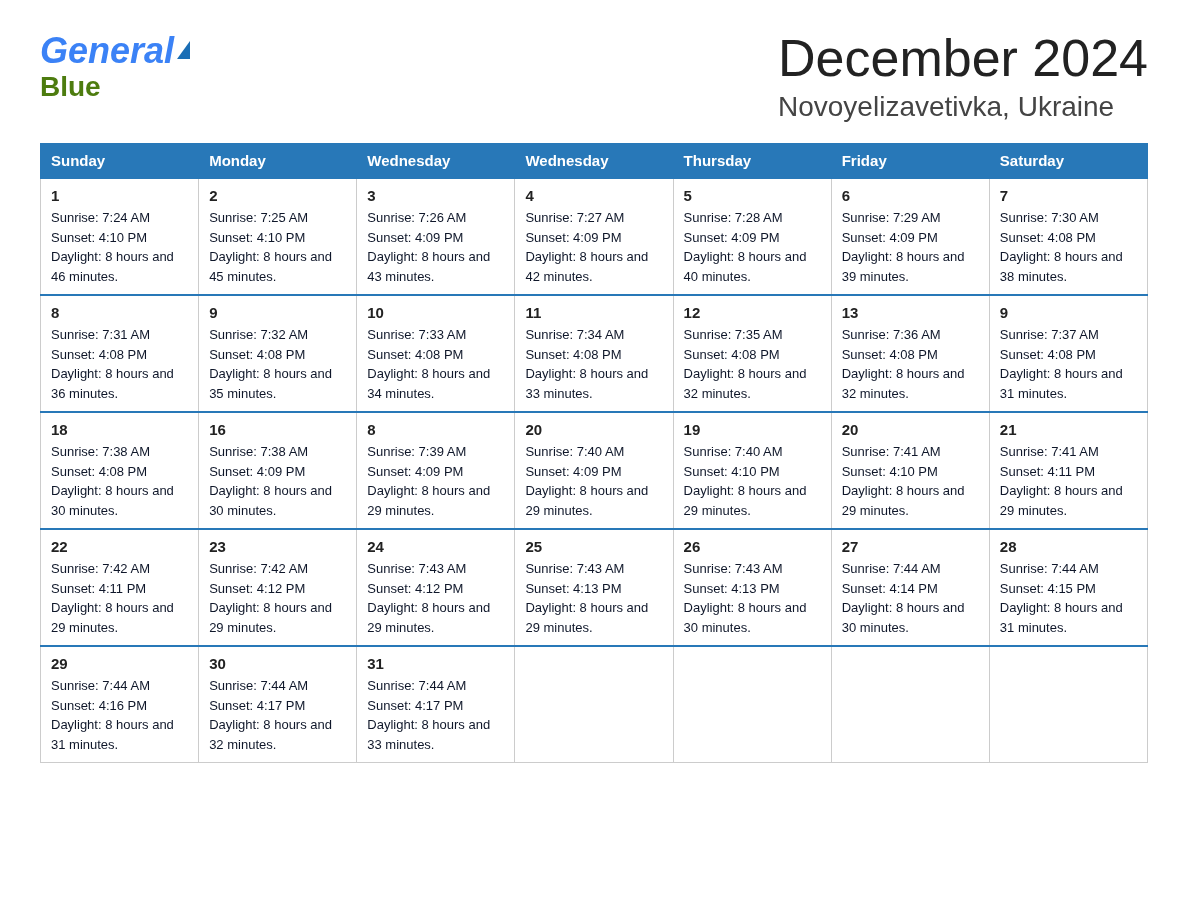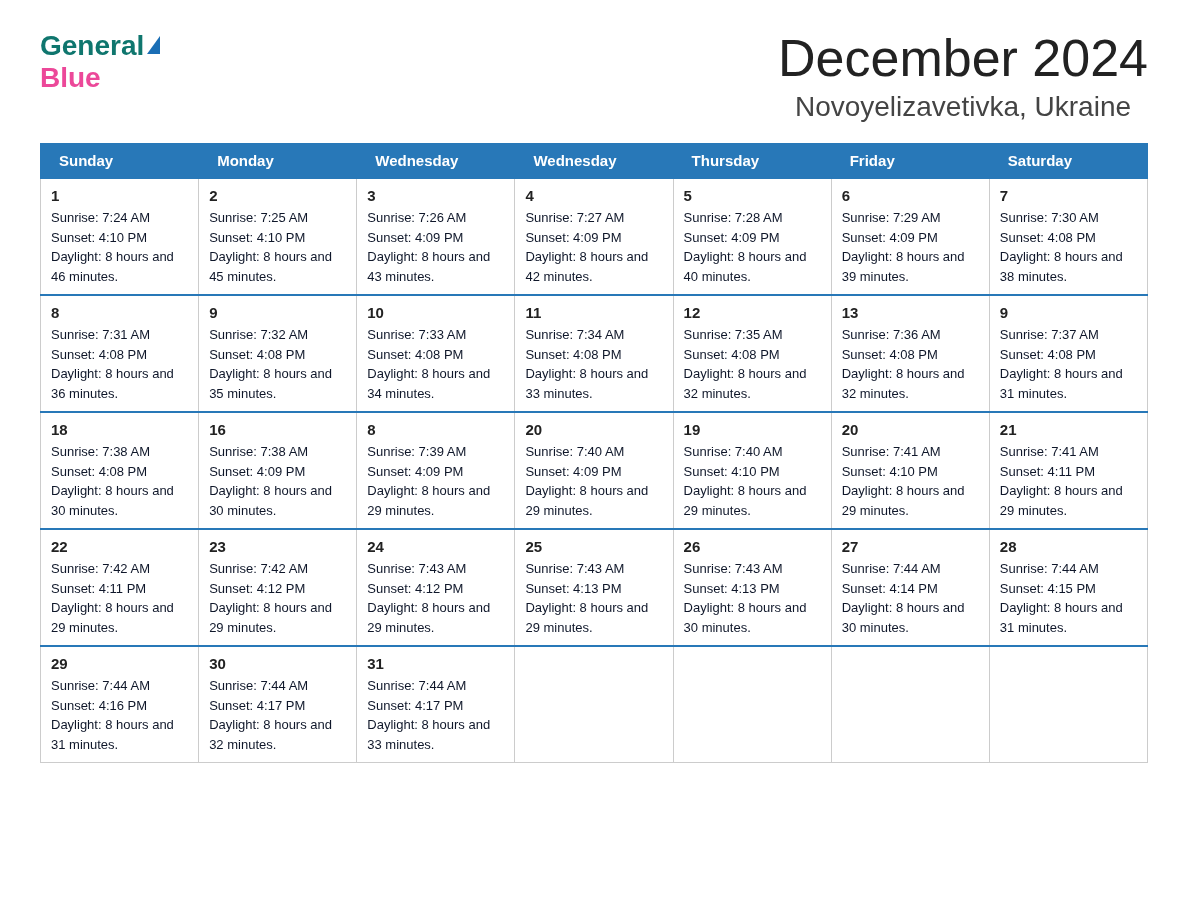--- a/index.html
+++ b/index.html
@@ -10,21 +10,21 @@
       width: 1188px;
       min-height: 918px;
     }
     .header {
       display: flex;
       justify-content: space-between;
       align-items: flex-start;
       margin-bottom: 20px;
     }
     .title-block {
-      text-align: center;
+      text-align: left;
     }
     .month-title {
       font-size: 52px;
       font-weight: 400;
       color: #222;
       line-height: 1.1;
     }
     .location-title {
       font-size: 28px;
       color: #444;
@@ -33,21 +33,21 @@
     table {
       width: 100%;
       border-collapse: collapse;
       table-layout: fixed;
     }
     thead tr th {
       background-color: #2878b8;
       color: #fff;
       font-size: 15px;
       font-weight: bold;
-      padding: 8px 18px;
+      padding: 8px 10px;
       text-align: left;
       border: 1px solid #2878b8;
     }
     tbody tr td {
       vertical-align: top;
       padding: 8px 10px;
       font-size: 13px;
       color: #222;
       border: 1px solid #ccc;
       border-top: 2px solid #2878b8;
@@ -70,25 +70,25 @@
     .logo-combined {
       line-height: 1.15;
     }
   </style>
 </head>
 <body>
 
 <div class="header">
   <div class="logo-combined">
     <div style="display:flex;align-items:center;">
-      <span style="font-size:28px;font-weight:bold;color:#0f766e;">General</span>
+      <span style="font-size:36px;font-weight:bold;color:#3b82f6;font-style:italic;">General</span>
       <span style="display:inline-block;width:0;height:0;border-left:13px solid transparent;border-bottom:18px solid #1a6eb5;margin-left:3px;margin-bottom:2px;"></span>
     </div>
     <div>
-      <span style="font-size:28px;font-weight:bold;color:#ec4899;">Blue</span>
+      <span style="font-size:28px;font-weight:bold;color:#4d7c0f;">Blue</span>
     </div>
   </div>
   <div class="title-block">
     <div class="month-title">December 2024</div>
     <div class="location-title">Novoyelizavetivka, Ukraine</div>
   </div>
 </div>
 
 <table>
   <thead>

